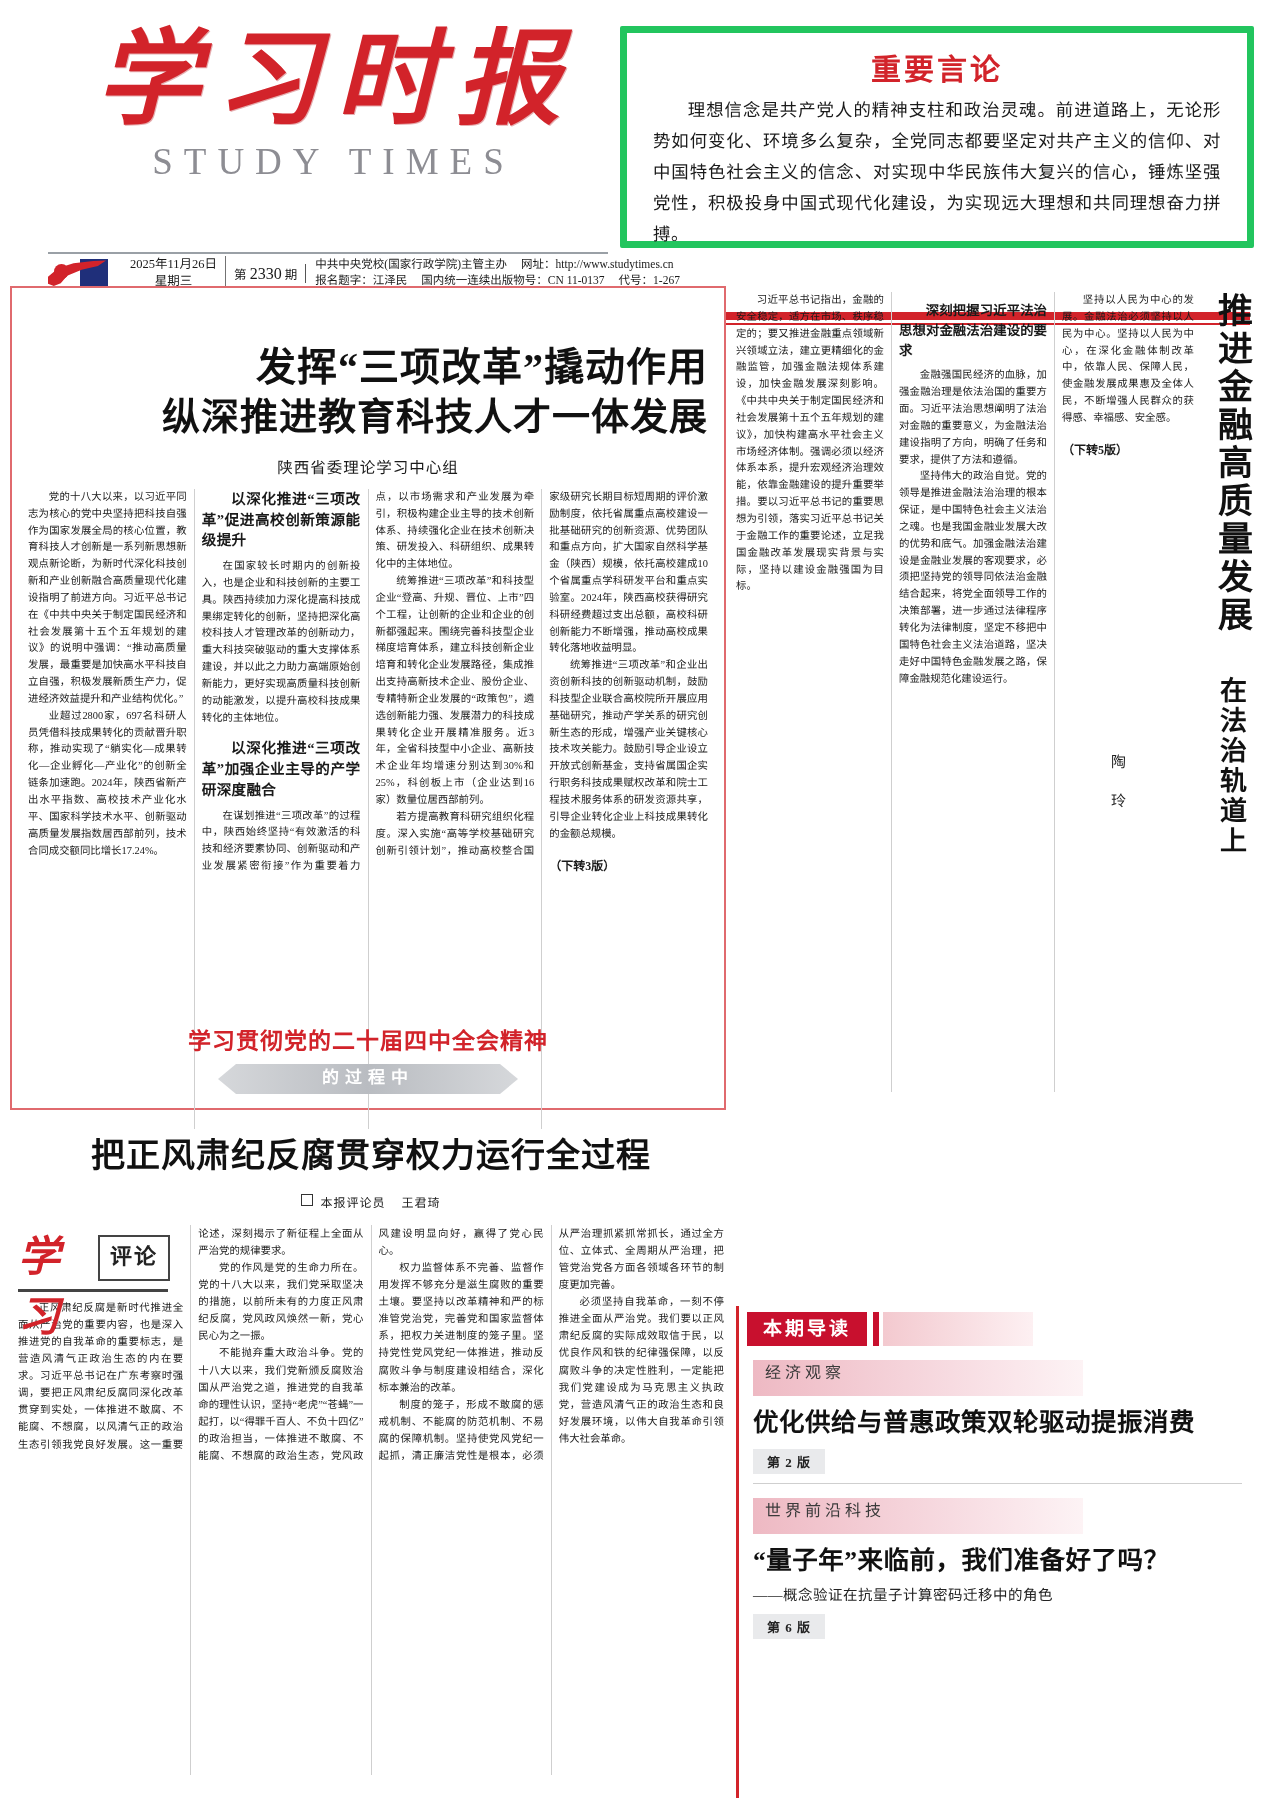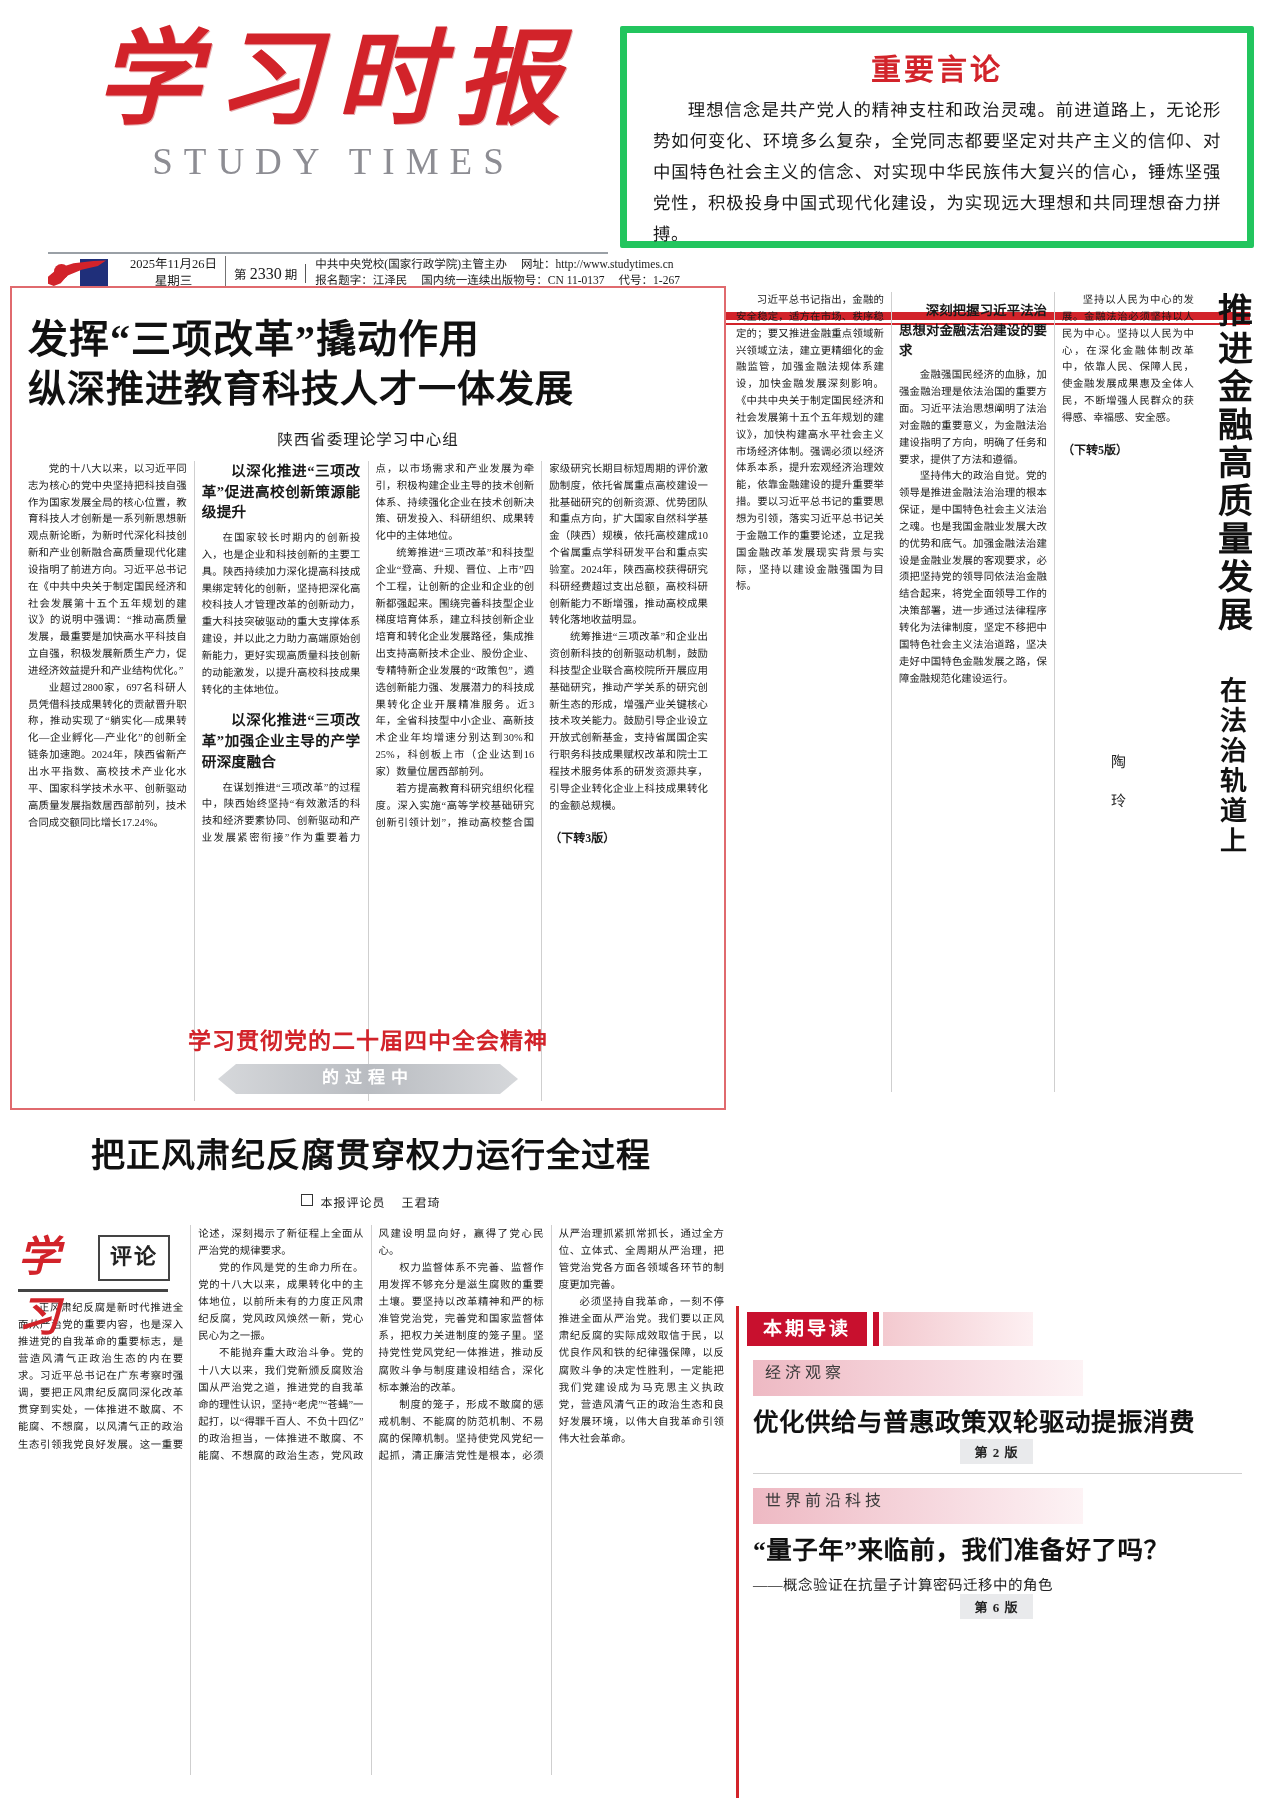--- a/index.html
+++ b/index.html
@@ -66,22 +66,22 @@
   .red-rule{position:absolute;left:28px;top:312px;width:1222px;height:8px;background:#d2232a;}
   .red-rule2{position:absolute;left:28px;top:323px;width:1222px;height:2px;background:#d2232a;}
 
   
   .lead-box{
     position:absolute;left:10px;top:286px;width:716px;height:824px;
     border:2px solid #e06a6e;box-sizing:border-box;background:#fff;
   }
   .lead-inner{padding:26px 16px 10px 16px;}
   .lead-h1{
-    text-align:left;font-weight:700;font-size:40px;line-height:1.28;letter-spacing:1px;
-    font-family:"Liberation Serif","DejaVu Serif",serif;color:#111;
+    text-align:right;font-weight:700;font-size:40px;line-height:1.28;letter-spacing:1px;
+    font-family:"Liberation Serif","DejaVu Serif",serif;color:#111;margin-top:28px;
   }
   .lead-h1 .l2{display:block;font-size:38px;}
   .lead-byline{text-align:center;font-size:15.5px;margin-top:13px;letter-spacing:1px;}
 
   .lead-cols{
     margin-top:12px;column-count:4;column-gap:15px;column-rule:1px solid #cfcfcf;
     font-size:10.4px;line-height:1.62;text-align:justify;height:640px;
   }
   .lead-cols p{margin:0;text-indent:2em;}
   .sub-h{
@@ -181,21 +181,21 @@
   .toc-cat{
     position:relative;display:block;height:36px;width:330px;margin-bottom:10px;
     background:linear-gradient(90deg,#eeb9c3 0%, #f7dbe1 60%, #fdf3f5 100%);
   }
   .toc-cat span{
     position:absolute;left:12px;top:0;line-height:26px;font-size:16px;letter-spacing:4px;color:#3a3a3a;
   }
   .toc-title{font-weight:700;font-size:25.5px;letter-spacing:.5px;line-height:1.3;color:#111;}
   .toc-sub{font-size:14.5px;margin-top:6px;letter-spacing:.5px;color:#222;}
   .toc-page{
-    text-align:center;position:relative;height:22px;
+    margin-top:10px;text-align:left;position:relative;height:22px;
   }
   .toc-page .pg{
     display:inline-block;background:#e9eaec;font-size:13px;font-weight:700;
     padding:3px 14px;letter-spacing:1px;color:#222;
   }
   .toc-divider{height:1px;background:#cfcfcf;margin:6px 14px 0 14px;}
 </style>
 </head>
 <body>
 
@@ -301,21 +301,21 @@
       <span class="box"></span><span>本报评论员</span>&nbsp;&nbsp;&nbsp;&nbsp;<span>王君琦</span>
     </div>
 
     <div class="lower-body">
       <div class="pinglun-logo">
         <div class="pl-red">学习</div>
         <div class="pl-box">评论</div>
         <div class="pl-underline"></div>
       </div>
       <p>正风肃纪反腐是新时代推进全面从严治党的重要内容，也是深入推进党的自我革命的重要标志，是营造风清气正政治生态的内在要求。习近平总书记在广东考察时强调，要把正风肃纪反腐同深化改革贯穿到实处，一体推进不敢腐、不能腐、不想腐，以风清气正的政治生态引领我党良好发展。这一重要论述，深刻揭示了新征程上全面从严治党的规律要求。</p>
-      <p>党的作风是党的生命力所在。党的十八大以来，成果转化中的主体地位，以前所未有的力度正风肃纪反腐，党风政风焕然一新，党心民心为之一振。</p>
+      <p>党的作风是党的生命力所在。党的十八大以来，我们党采取坚决的措施，以前所未有的力度正风肃纪反腐，党风政风焕然一新，党心民心为之一振。</p>
       <p>不能抛弃重大政治斗争。党的十八大以来，我们党新颁反腐败治国从严治党之道，推进党的自我革命的理性认识，坚持“老虎”“苍蝇”一起打，以“得罪千百人、不负十四亿”的政治担当，一体推进不敢腐、不能腐、不想腐的政治生态，党风政风建设明显向好，赢得了党心民心。</p>
       <p>权力监督体系不完善、监督作用发挥不够充分是滋生腐败的重要土壤。要坚持以改革精神和严的标准管党治党，完善党和国家监督体系，把权力关进制度的笼子里。坚持党性党风党纪一体推进，推动反腐败斗争与制度建设相结合，深化标本兼治的改革。</p>
       <p>制度的笼子，形成不敢腐的惩戒机制、不能腐的防范机制、不易腐的保障机制。坚持使党风党纪一起抓，清正廉洁党性是根本，必须从严治理抓紧抓常抓长，通过全方位、立体式、全周期从严治理，把管党治党各方面各领域各环节的制度更加完善。</p>
       <p>必须坚持自我革命，一刻不停推进全面从严治党。我们要以正风肃纪反腐的实际成效取信于民，以优良作风和铁的纪律强保障，以反腐败斗争的决定性胜利，一定能把我们党建设成为马克思主义执政党，营造风清气正的政治生态和良好发展环境，以伟大自我革命引领伟大社会革命。</p>
     </div>
   </div>
 
   <div class="toc">
     <div class="toc-head">
       <div class="bar"></div>

